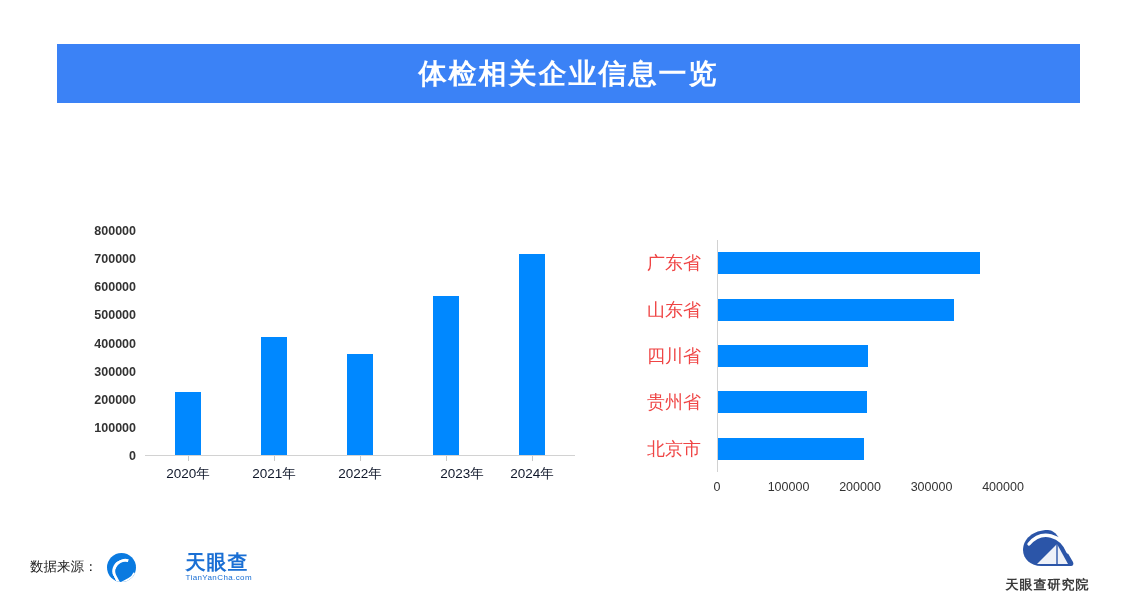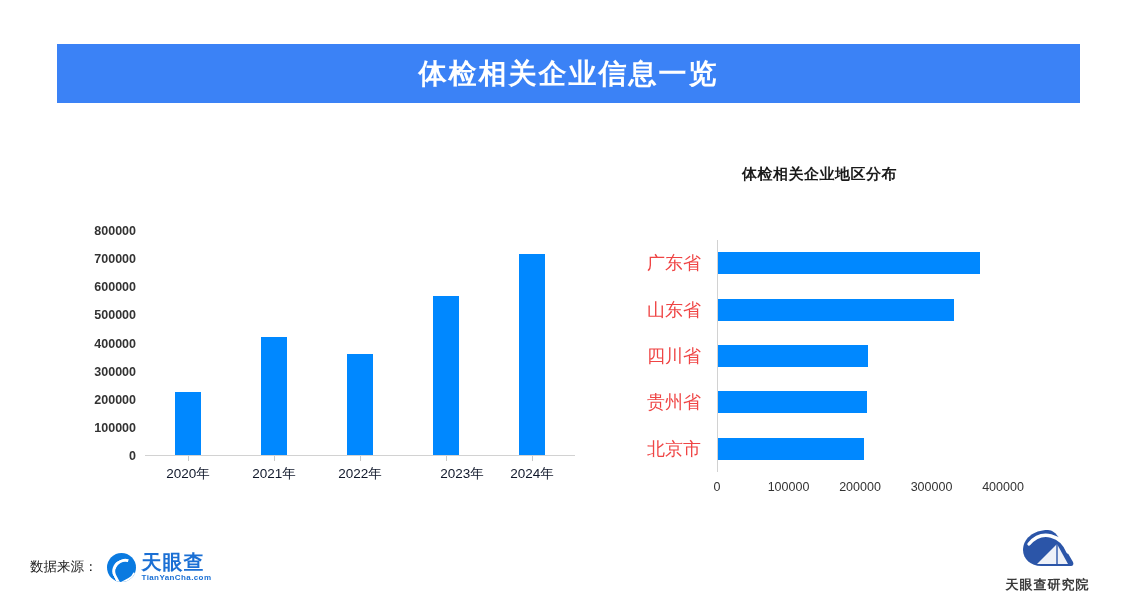--- a/index.html
+++ b/index.html
@@ -150,27 +150,27 @@
   .tyc-mark::after {
     content: "";
     position: absolute;
     left: 5px; top: 6px;
     width: 19px; height: 17px;
     border-radius: 50% 50% 50% 0;
     border: 3.5px solid #ffffff;
     border-right-color: transparent;
     transform: rotate(-28deg);
   }
-  .tyc-wordmark { display: flex; flex-direction: column; line-height: 1; }
+  .tyc-wordmark { display: flex; flex-direction: column; line-height: 1; margin-left: 44px; }
   .tyc-cn {
     font-size: 20px; font-weight: bold;
     color: #1a6fd4; letter-spacing: 1px;
   }
   .tyc-en {
-    font-size: 8px; font-weight: bold;
+    font-size: 8px; font-weight: normal;
     color: #1a6fd4; letter-spacing: 0.4px;
     margin-top: 2px;
   }
 
   .footer-brand {
     position: absolute;
     left: 1000px; top: 528px;
     width: 95px;
     display: flex; flex-direction: column;
     align-items: center; gap: 8px;
@@ -219,21 +219,20 @@
         <div class="v-bar" style="left: 288px; height: 158.906px; background: rgb(0, 136, 255);"></div>
         <div class="v-tick" style="left: 301px;"></div>
         <div class="v-xlabel" style="left: 317px;">2023年</div>
         <div class="v-bar" style="left: 374px; height: 201.094px; background: rgb(0, 136, 255);"></div>
         <div class="v-tick" style="left: 387px;"></div>
         <div class="v-xlabel" style="left: 387px;">2024年</div>
       </div>
   </div>
 
   <div id="right-chart">
-    <div class="chart-title" id="right-title">体检相关企业地区分布</div>
 
     <div class="h-plot" id="h-plot">
       <div class="h-axisline"></div>
     <div class="h-bar" style="top: 12.2px; width: 262.405px; background: rgb(0, 136, 255);"></div>
         <div class="h-catlabel" style="top: 23.2px;">广东省</div>
         <div class="h-bar" style="top: 58.6px; width: 235.95px; background: rgb(0, 136, 255);"></div>
         <div class="h-catlabel" style="top: 69.6px;">山东省</div>
         <div class="h-bar" style="top: 105px; width: 150.15px; background: rgb(0, 136, 255);"></div>
         <div class="h-catlabel" style="top: 116px;">四川省</div>
         <div class="h-bar" style="top: 151.4px; width: 149.435px; background: rgb(0, 136, 255);"></div>

